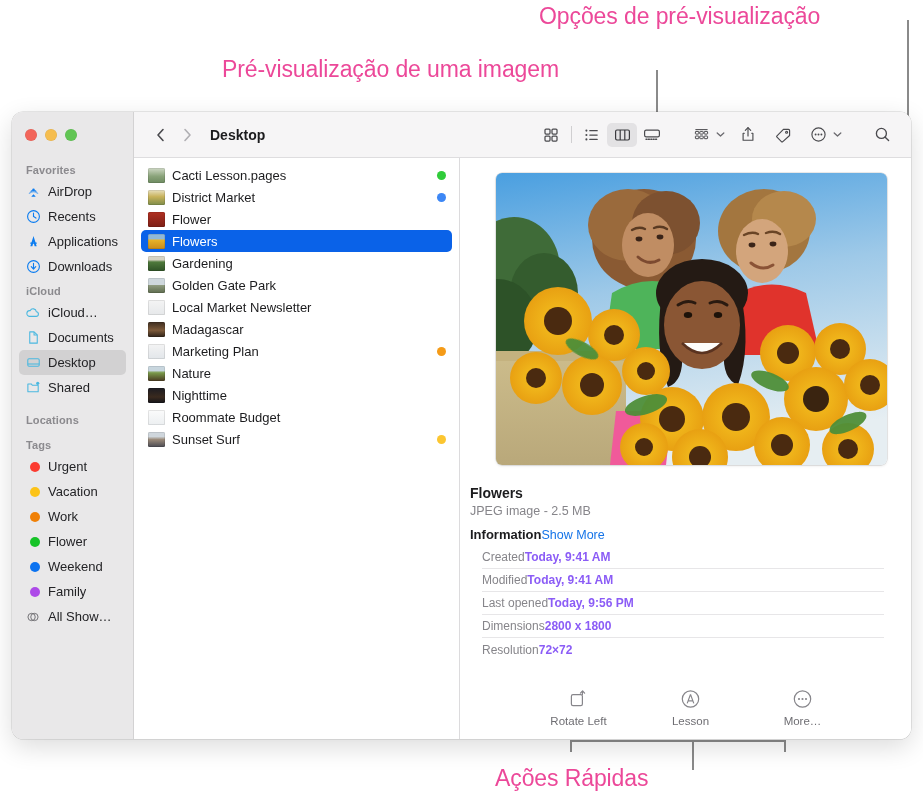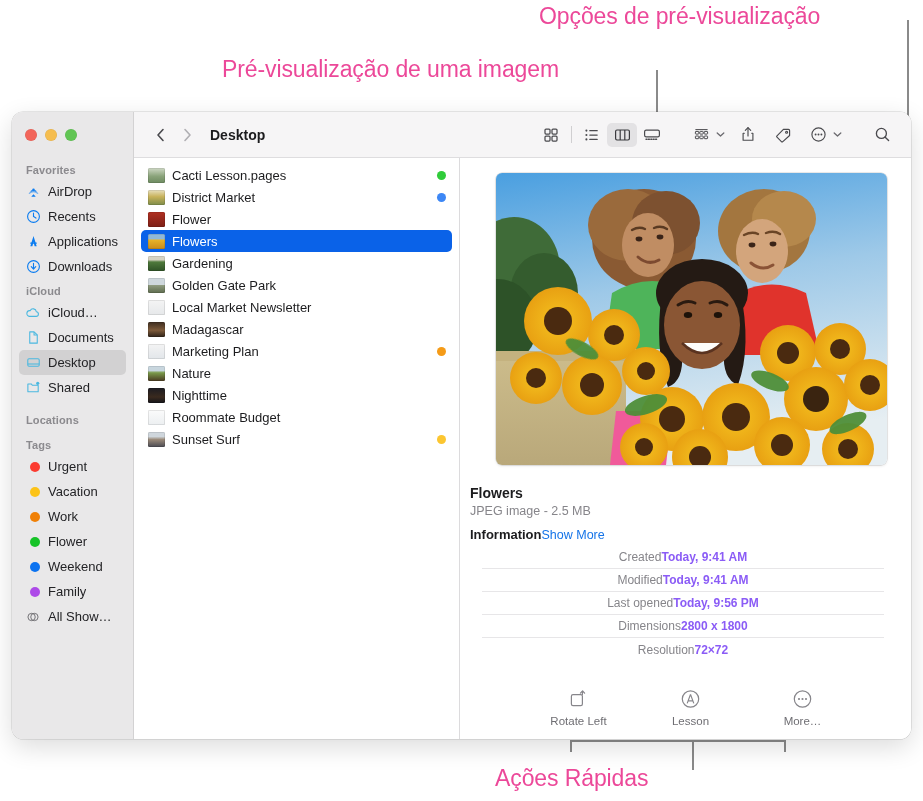--- a/index.html
+++ b/index.html
@@ -166,21 +166,21 @@
   .info-inner { padding-left: 3px; }
   .file-title { font-size: 14px; font-weight: bold; color: #1c1c1e; }
   .file-sub { font-size: 12.5px; color: #86858a; margin-top: 3px; }
   .info-head {
     display: flex; align-items: baseline; justify-content: flex-start;
     margin-top: 9px; margin-bottom: 4px;
   }
   .info-head .h { font-size: 13px; font-weight: bold; color: #1c1c1e; }
   .show-more { font-size: 12.5px; color: #1574e8; }
   .irow {
-    display: flex; justify-content: center; align-items: center;
+    display: flex; justify-content: flex-start; align-items: center;
     height: 23px;
     border-bottom: 0.5px solid #e7e6e8;
     font-size: 12px;
     margin-left: 12px;
   }
   .irow:last-child { border-bottom: none; }
   .ikey { color: #86858a; }
   .ival { color: #8b5cf6; font-weight: bold; }
 
   .qa {

